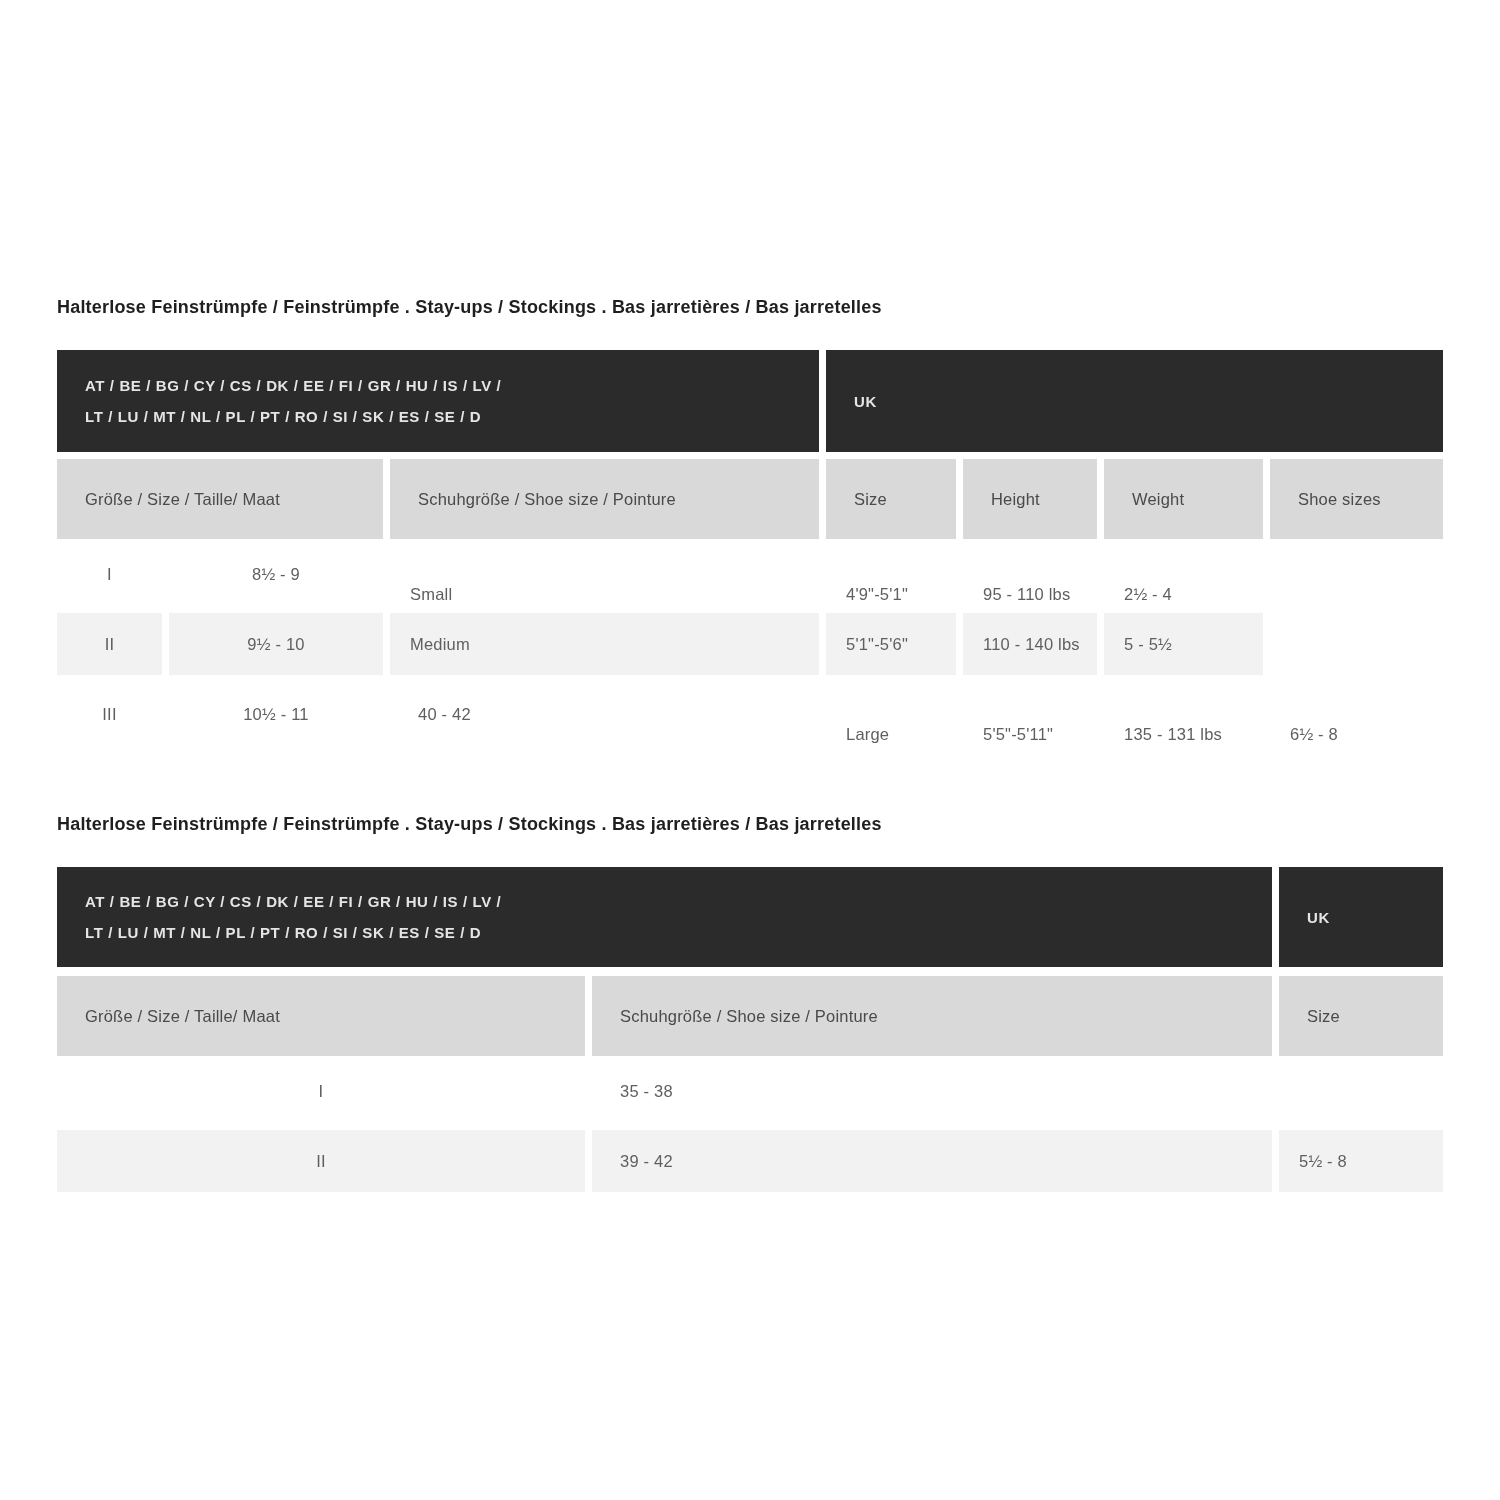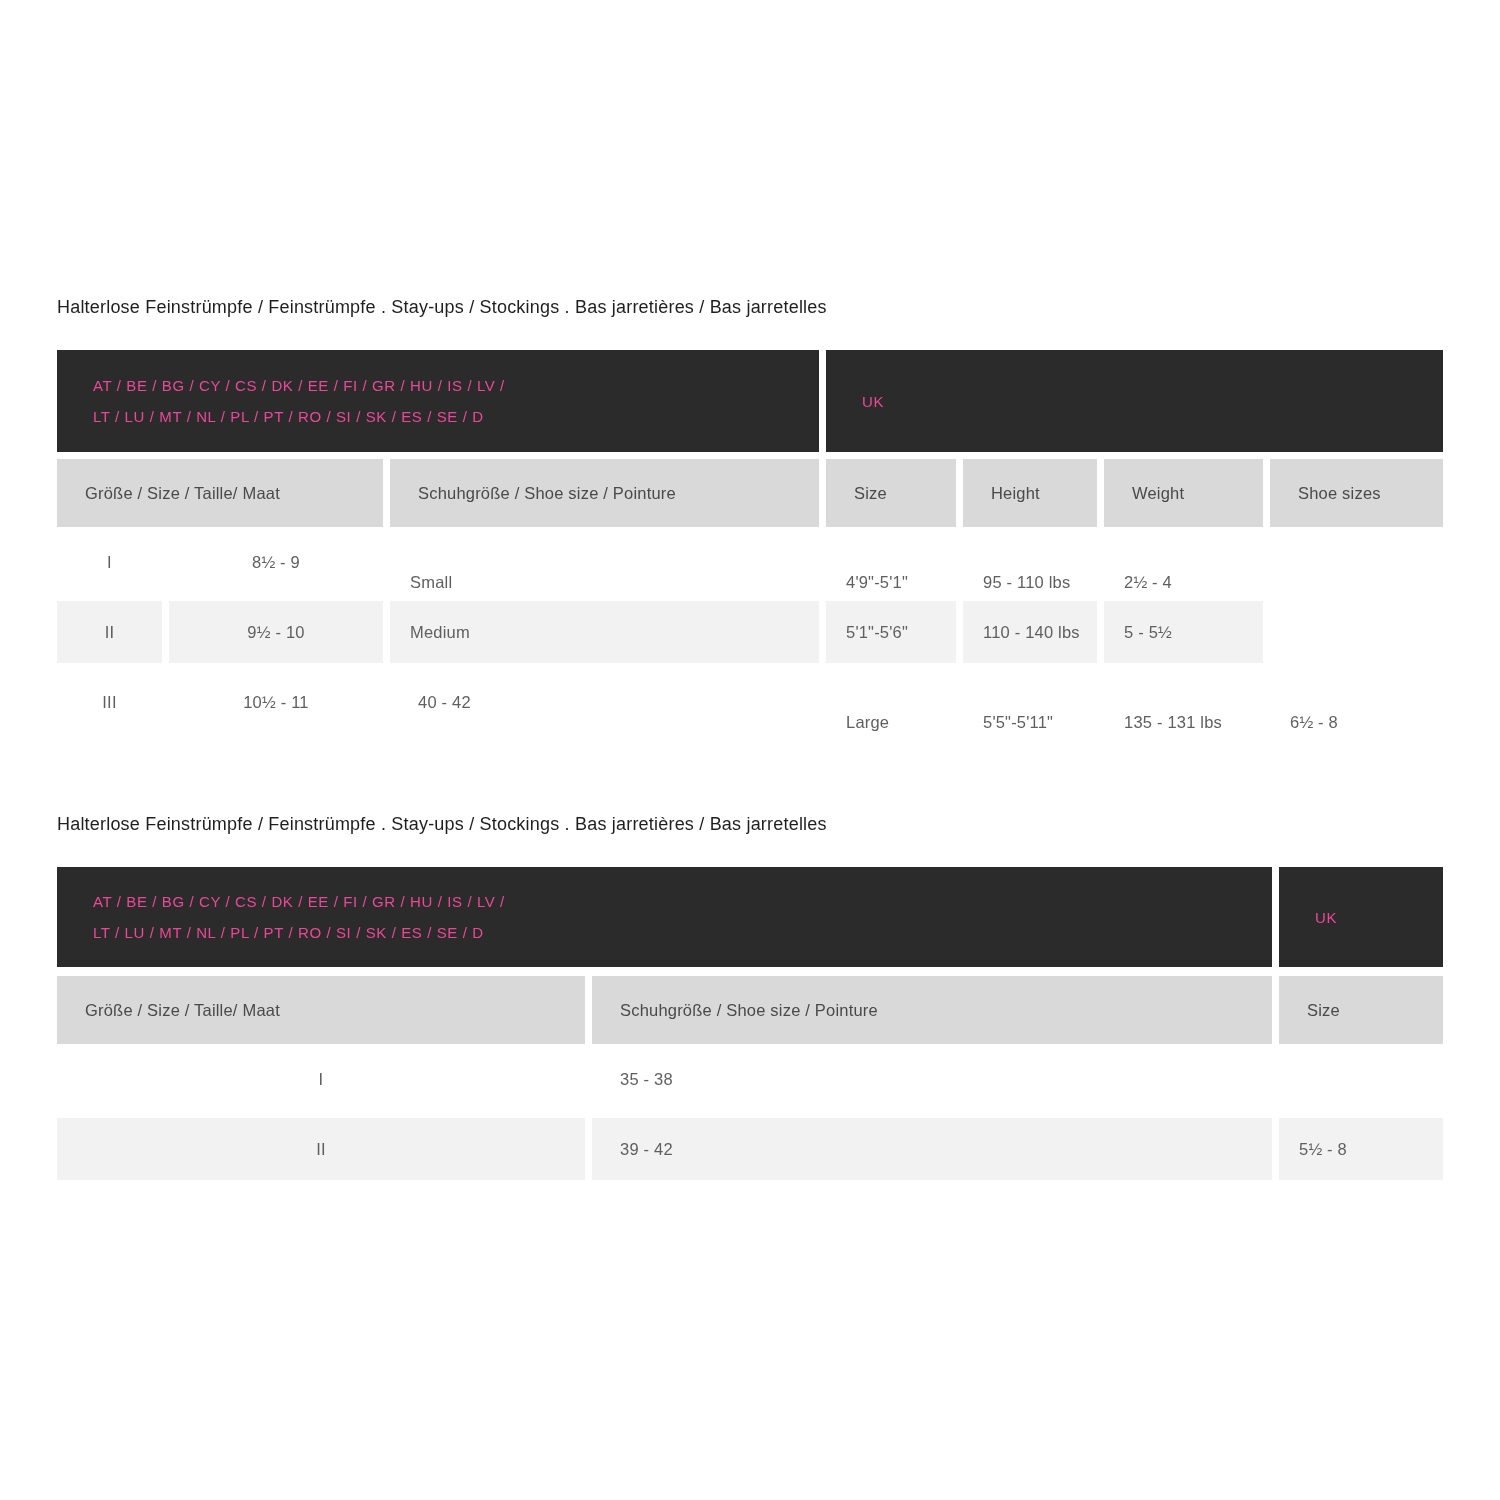--- a/index.html
+++ b/index.html
@@ -8,55 +8,55 @@
     width: 1500px;
     height: 1500px;
     background: #ffffff;
     font-family: "Liberation Sans", sans-serif;
     overflow: hidden;
   }
   .section-title {
     position: absolute;
     left: 57px;
     font-size: 18px;
-    font-weight: 400;
+    font-weight: 700;
     color: #1f1f1f;
     letter-spacing: 0.2px;
     white-space: nowrap;
   }
   #title-1 { top: 297px; }
   #title-2 { top: 814px; }
 
   .size-table { position: absolute; left: 57px; width: 1386px; }
   #table-1 { top: 350px; }
   #table-2 { top: 867px; }
 
   .grid-1 { display: grid; grid-template-columns: 105px 214px 429px 130px 134px 159px 173px; column-gap: 7px; }
   .grid-2 { display: grid; grid-template-columns: 528px 680px 164px; column-gap: 7px; }
 
   .bar-row { height: 102px; }
   #table-2 .bar-row { height: 100px; }
   .bar-cell {
     background: #2b2b2b;
-    color: #ec4899;
+    color: #e5e5e5;
     display: flex;
     flex-direction: column;
     justify-content: center;
-    padding-left: 36px;
+    padding-left: 28px;
     font-size: 15px;
-    font-weight: 400;
+    font-weight: 700;
     letter-spacing: 0.6px;
     line-height: 31px;
     white-space: nowrap;
   }
   .span-left-1 { grid-column: 1 / span 3; }
   .span-right-1 { grid-column: 4 / span 4; }
   .span-left-2 { grid-column: 1 / span 2; }
 
-  .head-row { margin-top: 7px; height: 68px; border-radius: 10px; }
+  .head-row { margin-top: 7px; height: 80px; border-radius: 10px; }
   #table-2 .head-row { margin-top: 9px; }
   .head-cell {
     background: #d9d9d9;
     color: #4a4a4a;
     display: flex;
     align-items: center;
     padding-left: 28px;
     font-size: 16.5px;
     font-weight: 400;
     letter-spacing: 0.2px;

